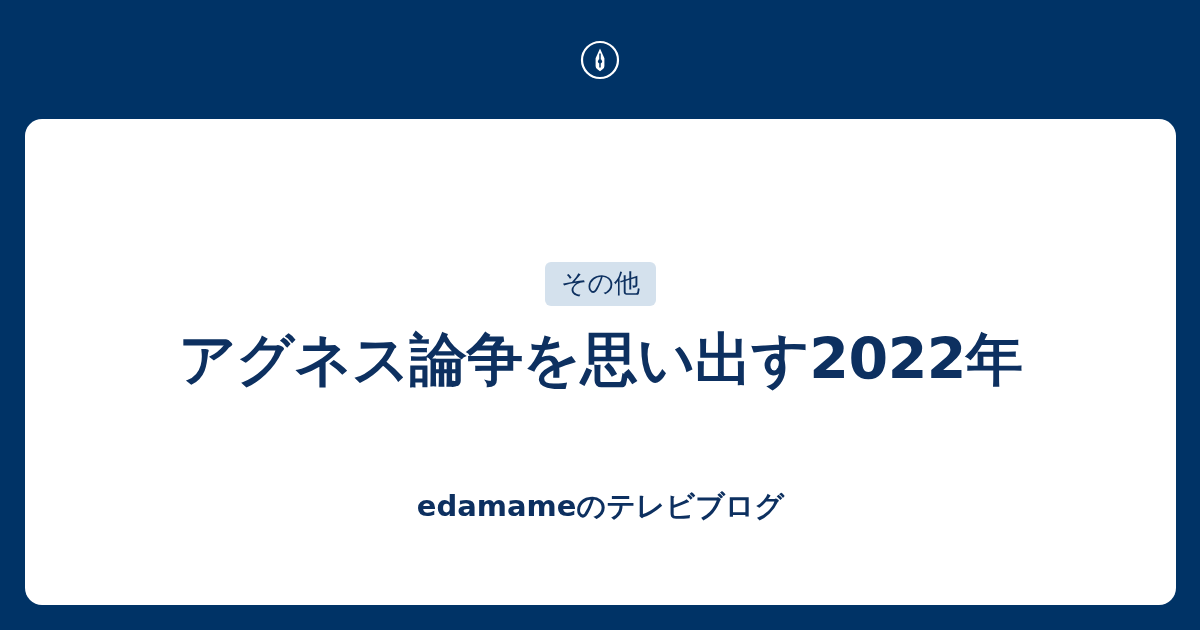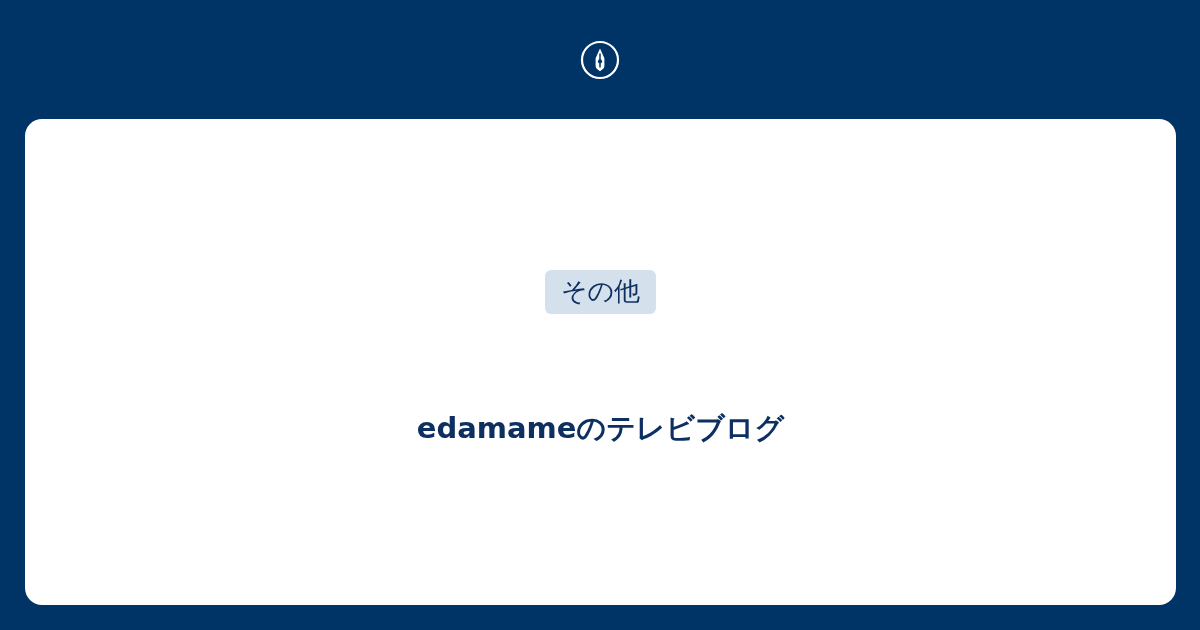--- a/index.html
+++ b/index.html
@@ -63,21 +63,21 @@
     border-radius: 17px;
     box-sizing: border-box;
     display: flex;
     flex-direction: column;
     align-items: center;
     justify-content: flex-start;
   }
 
   .card-inner {
     width: 100%;
-    padding: 16px 60px;
+    padding: 8px 60px;
     box-sizing: border-box;
     display: flex;
     flex-direction: column;
     align-items: center;
   }
 
   .category-badge {
     margin-top: 135px;
     display: inline-block;
     background: #d4e1ed;
@@ -125,17 +125,18 @@
         <path d="M20 8.4 L24.4 18.2 L24.4 26.0 Q24.4 28.2 22.6 29.2 L20 31.2 L17.4 29.2 Q15.6 28.2 15.6 26.0 L15.6 18.2 Z" fill="#ffffff"></path>
         <path d="M20 13.6 L20 27.4" stroke="#003366" stroke-width="1.5" fill="none"></path>
         <circle cx="20" cy="21.4" r="2.1" fill="#003366"></circle>
       </svg>
     </span>
   </div>
 
   <div class="entry-card">
     <div class="card-inner">
       <span class="category-badge">その他</span>
+      <h1 class="entry-title">アグネス論争を思い出す2022年</h1>
       <div class="blog-title">edamameのテレビブログ</div>
     </div>
   </div>
 
 </div>
 
 </body></html>

